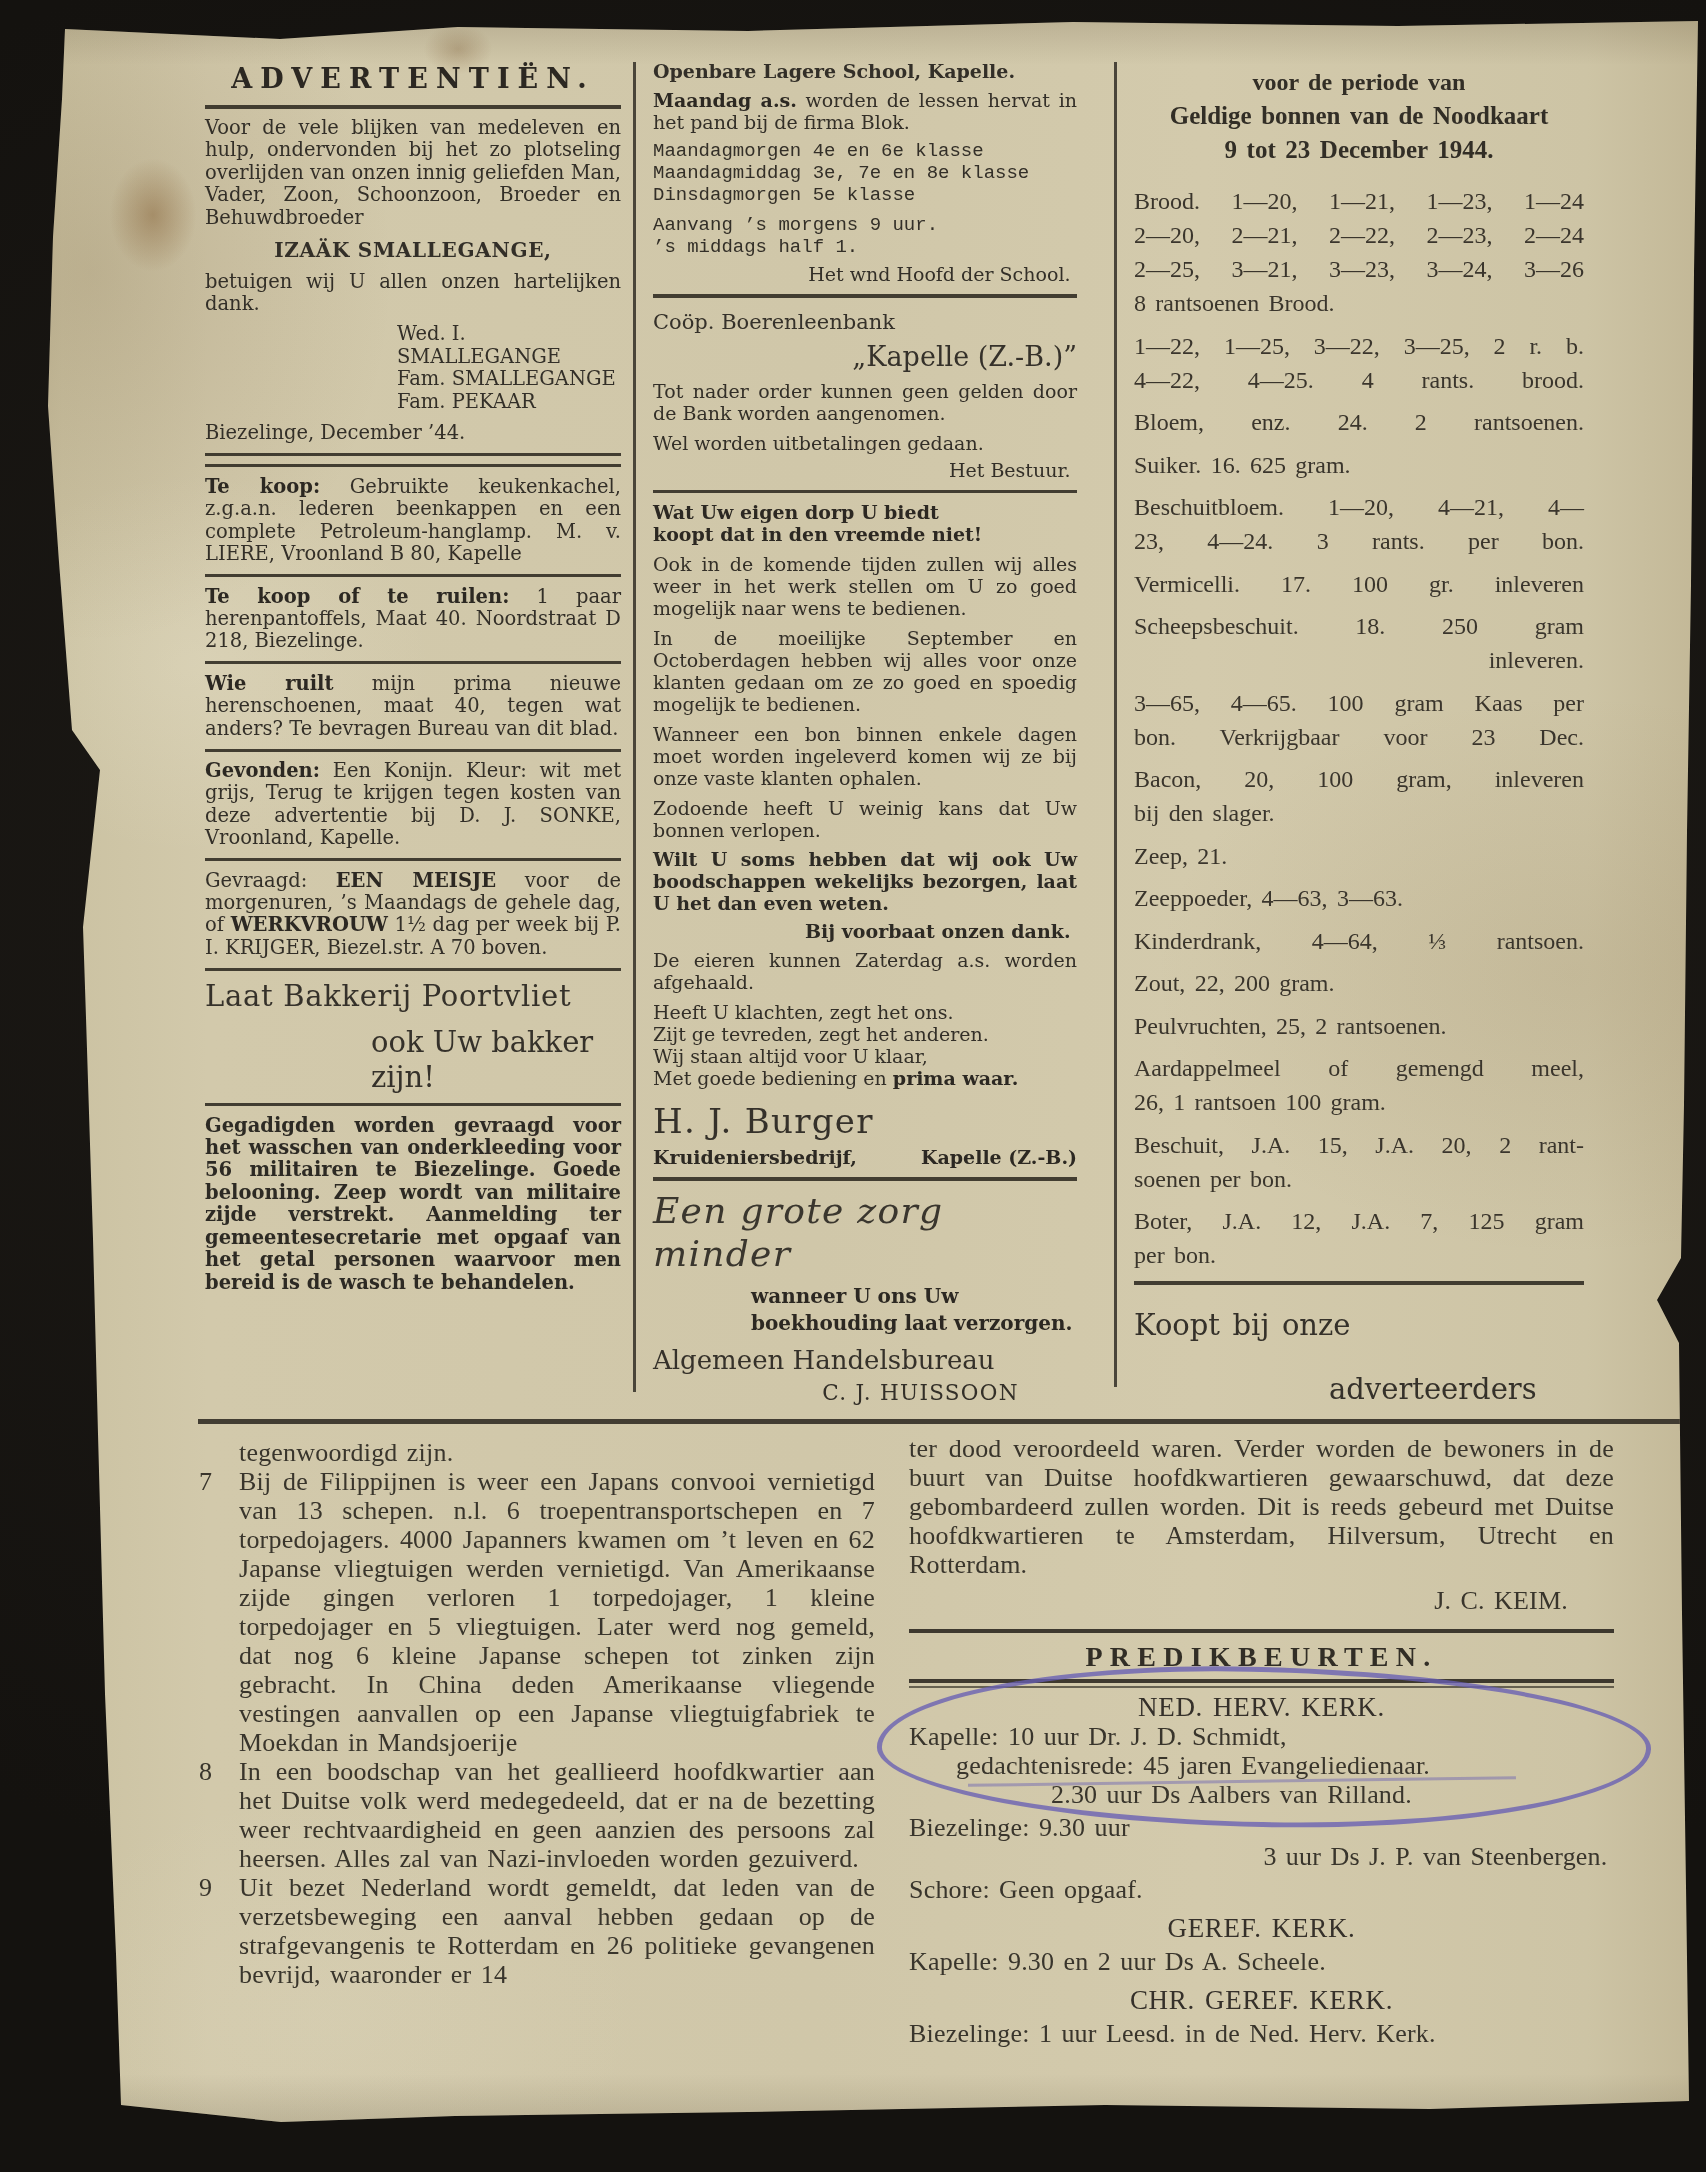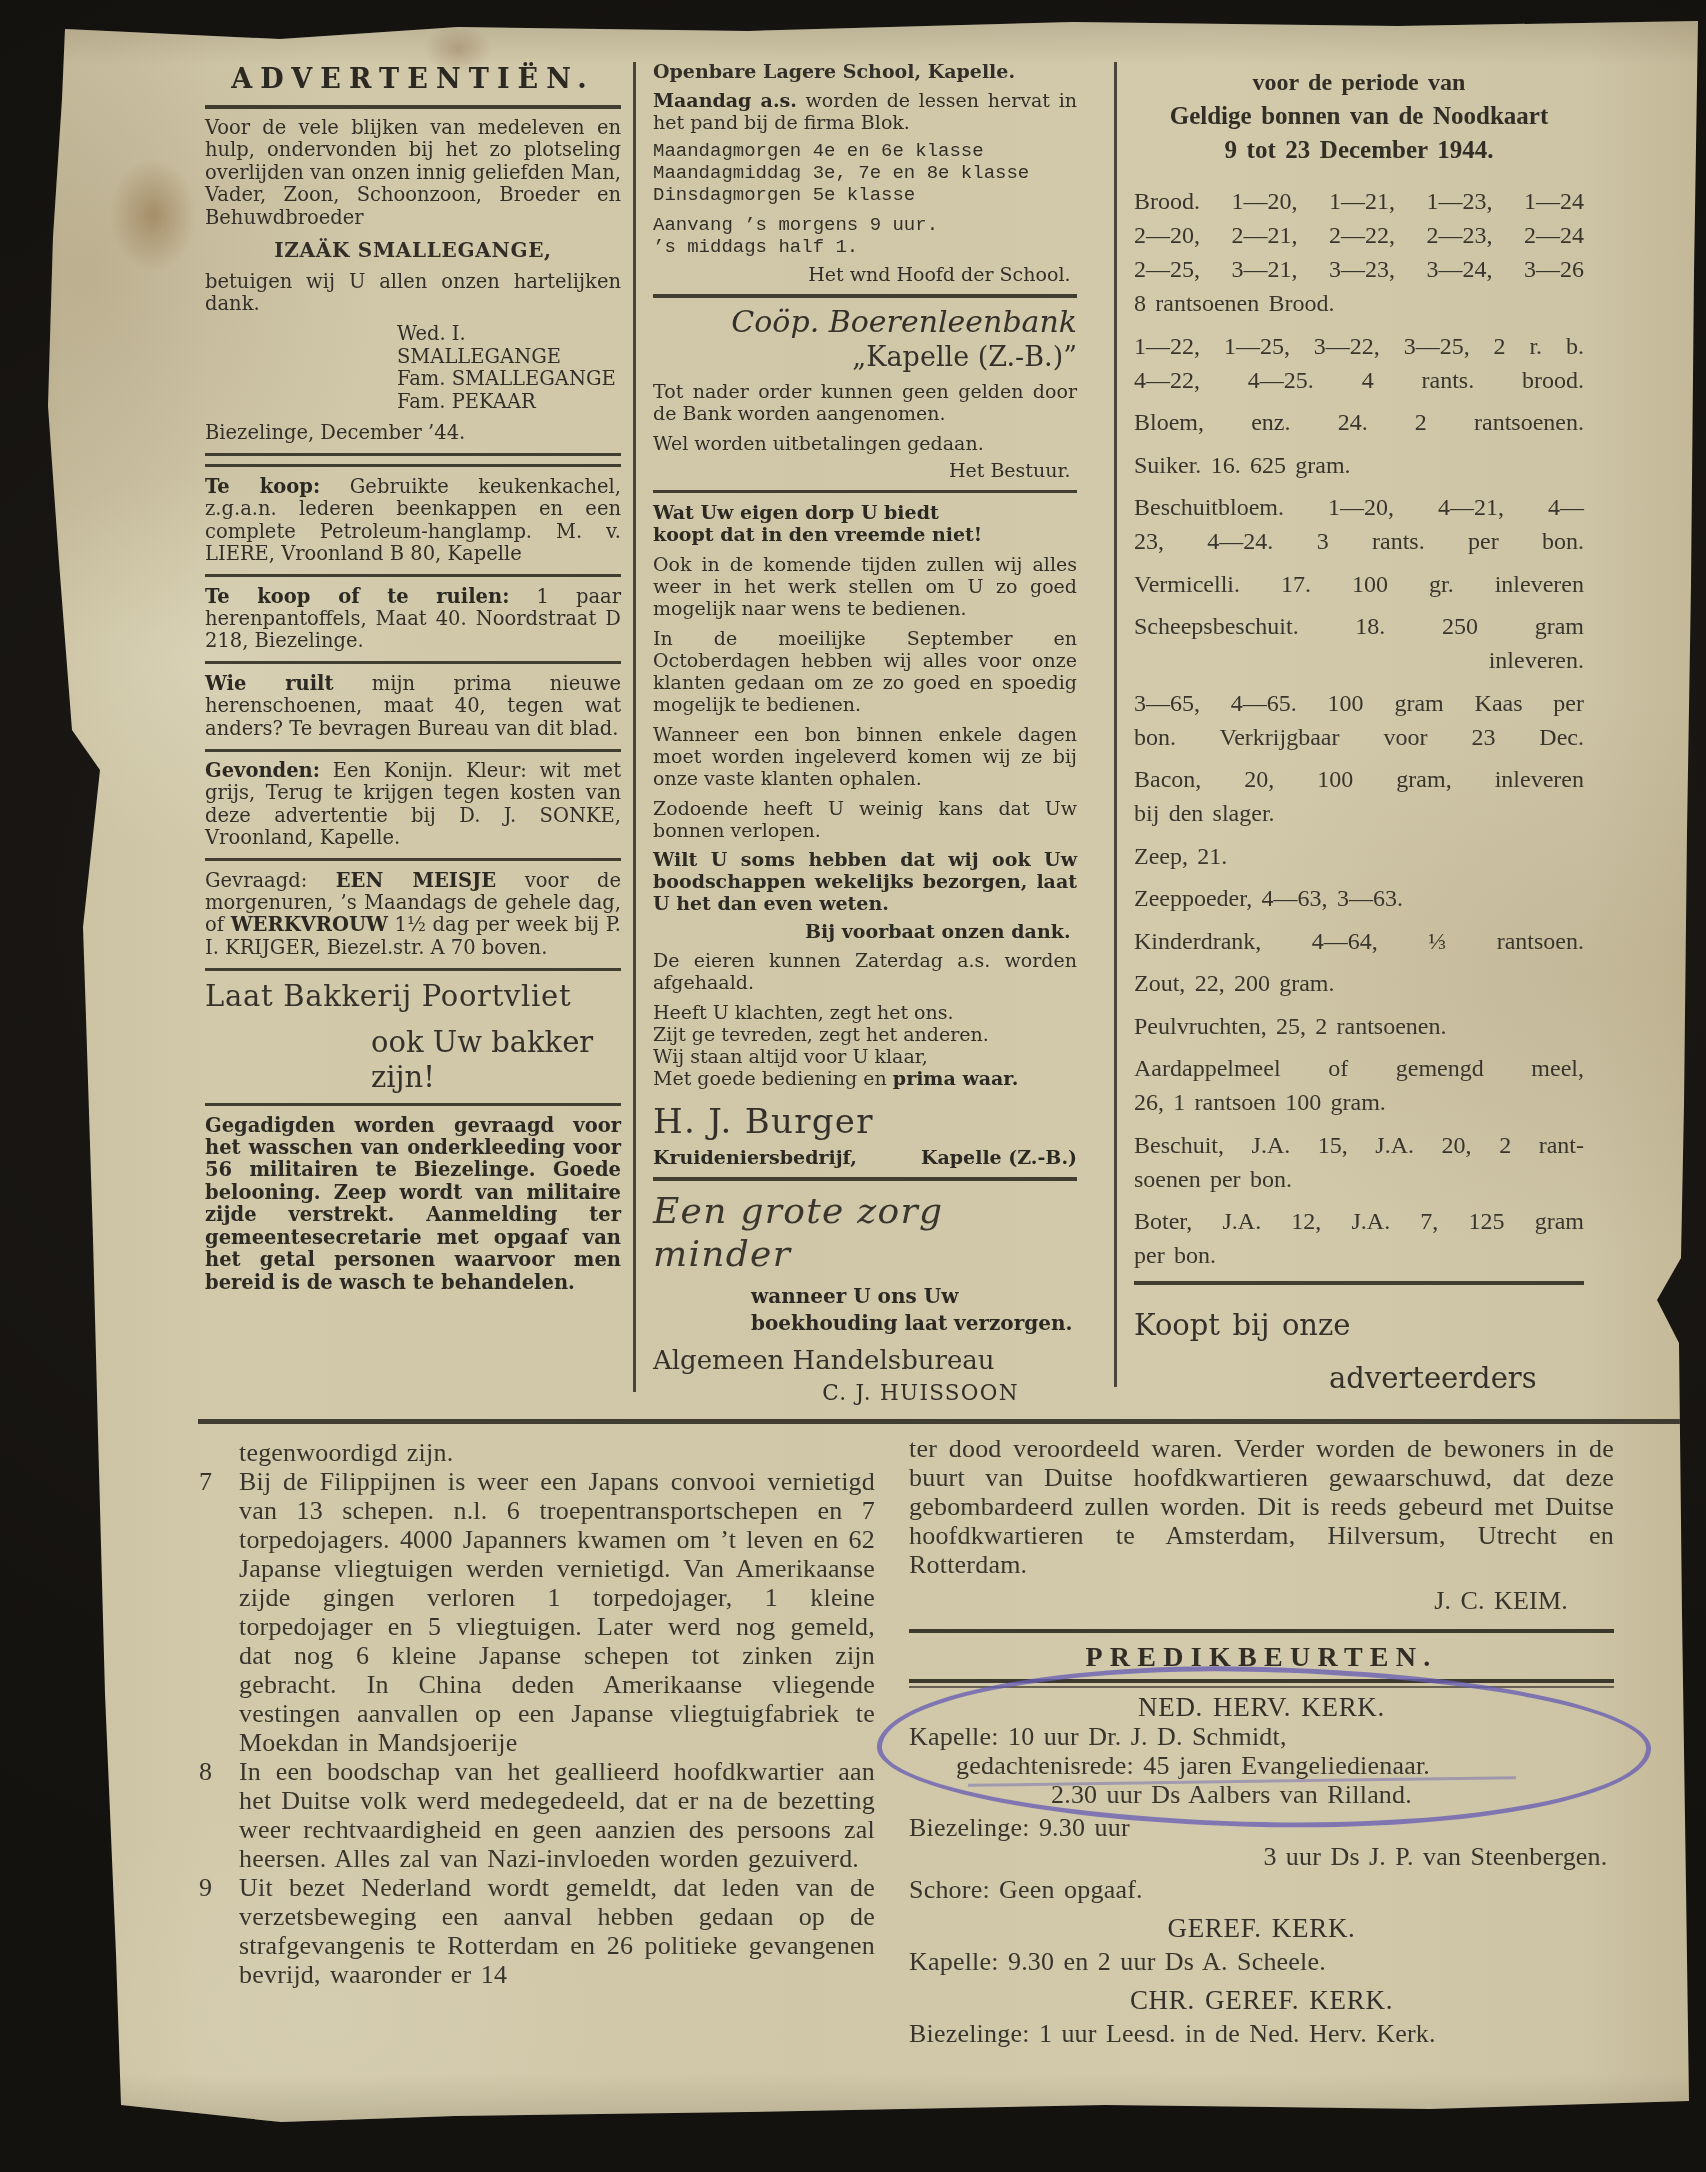--- a/index.html
+++ b/index.html
@@ -39,36 +39,36 @@
   .cname{text-align:center;font-weight:700;font-size:20px;margin:10.4px 0 9px;letter-spacing:0.7px;}
   .mt{margin-top:7.8px;}
   .sigs{padding-left:192px;text-align:left;}
   .pd{margin-top:9px;text-align:left;}
   .bak1{font-size:29px;line-height:35px;text-align:left;letter-spacing:0.7px;margin-top:5.2px;color:#35312a;}
   .bak2{font-size:29px;line-height:35px;padding-left:166px;text-align:left;margin:10.4px 0 5.2px;color:#35312a;}
   .laundry{font-weight:700;color:#2d2a24;}
   .sctitle{font-weight:700;text-align:left;margin-bottom:6.5px;}
   .sched{text-align:left;font-family:Liberation Mono, monospace;}
   .signr{text-align:right;padding-right:6.5px;margin-top:5.2px;}
-  .banktitle{font-size:30px;line-height:32.5px;text-align:right;margin:3.9px 0 2.6px;color:#35312a;font-style:italic;}
+  .banktitle{font-size:21px;line-height:32.5px;text-align:left;margin:3.9px 0 2.6px;color:#35312a;}
   .banksub{font-size:27px;line-height:32.5px;text-align:right;margin-bottom:6.5px;color:#35312a;}
   .slogan{font-weight:700;text-align:left;color:#2c2822;}
   .gname{font-size:34px;line-height:40px;text-align:left;letter-spacing:1.3px;margin:11.7px 0 5.2px;color:#35312a;}
   .gsub{display:flex;justify-content:space-between;font-weight:700;color:#2c2822;}
   .script{font-size:36px;line-height:43px;font-style:italic;text-align:left;letter-spacing:1.3px;margin:5.2px 0 7.8px;color:#3a362e;}
   .bbold{font-weight:700;padding-left:98px;text-align:left;font-size:20px;line-height:27px;color:#2c2822;}
   .bname{font-size:26px;line-height:34px;text-align:left;margin-top:6.5px;color:#35312a;}
   .bperson{font-size:21.5px;text-align:center;padding-left:111px;margin-top:5.2px;letter-spacing:1.3px;}
   .ct{text-align:center;font-weight:700;font-size:25px;line-height:34px;color:#322e26;}
   .ct.s{font-size:24px;}
   .entry{margin-bottom:8.5px;}
   .jl{text-align:justify;text-align-last:justify;}
   .ar{text-align:right;}
   .promo1{font-family:"DejaVu Serif",serif;font-size:29px;line-height:35px;text-align:left;margin-top:23.4px;color:#35312a;}
-  .promo2{font-family:"DejaVu Serif",serif;font-size:29px;line-height:35px;text-align:left;padding-left:195px;margin-top:18px;color:#35312a;}
+  .promo2{font-family:"DejaVu Serif",serif;font-size:29px;line-height:35px;text-align:left;padding-left:195px;margin-top:29px;color:#35312a;}
   .numbered{position:relative;}
   .num{position:absolute;left:-40px;top:0;}
   .keim{text-align:right;padding-right:46px;margin-top:6.5px;}
   .predik{position:relative;margin-top:14.3px;border-top:4.6px solid rgba(45,41,33,.9);border-bottom:4.6px solid rgba(45,41,33,.9);padding:9px 0 7.8px;}
   .predik::after{content:"";position:absolute;left:0;right:0;bottom:-9px;border-top:2.6px solid rgba(45,41,33,.65);}
   .ptitle{text-align:center;font-weight:700;font-size:28px;letter-spacing:.26em;color:#322e26;}
   .church{text-align:center;font-size:27px;letter-spacing:0.7px;margin-top:10.4px;color:#35302a;}
   .sv{text-align:left;}
   .i1{padding-left:47px;}
   .i2{padding-left:142px;}

